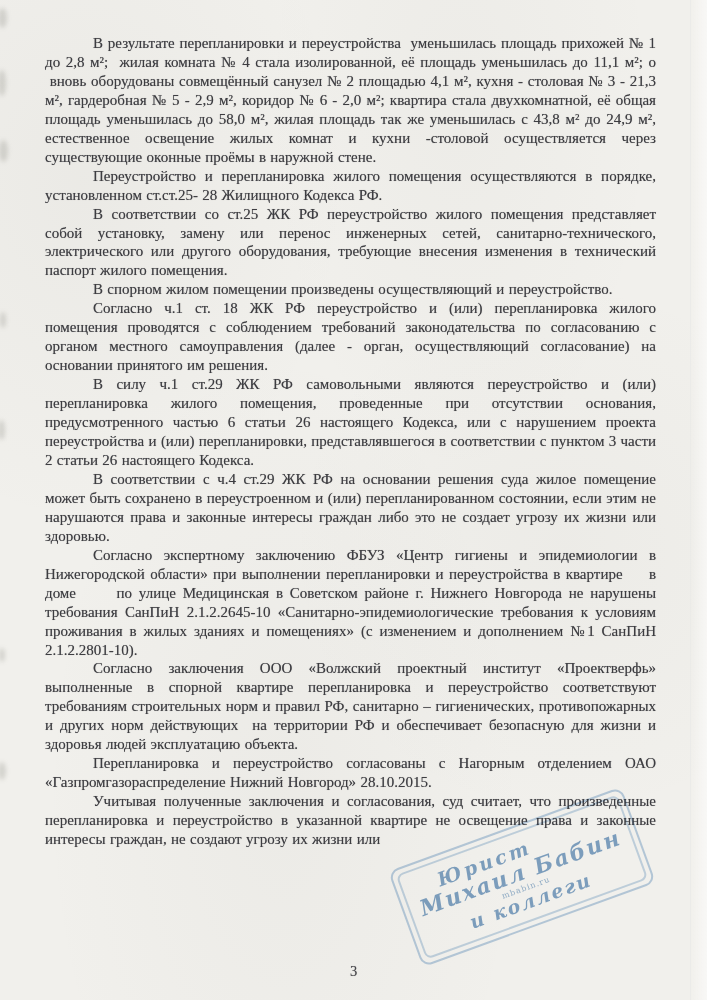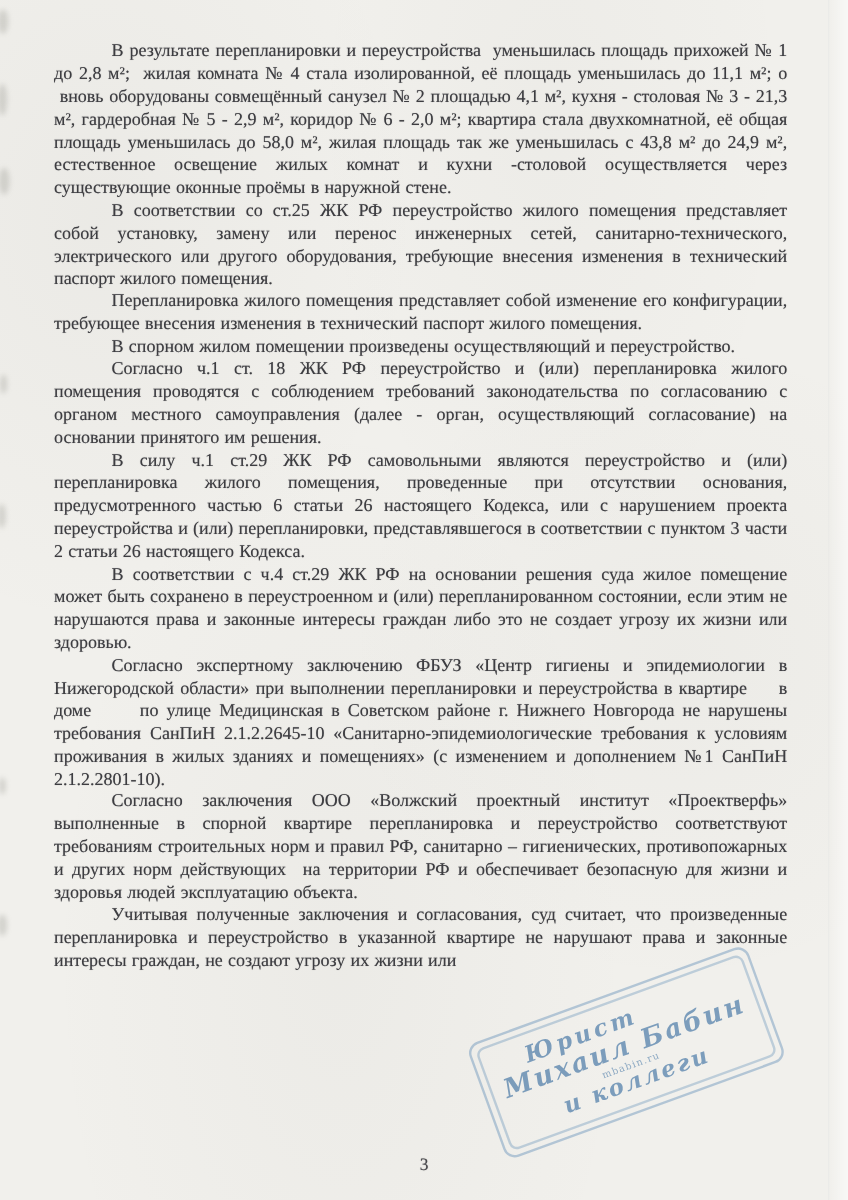--- a/index.html
+++ b/index.html
@@ -75,29 +75,30 @@
     border-left:1px solid rgba(150,148,142,0.12);
   }
 </style>
 </head>
 <body>
 
 <div class="page">
 
   <div class="text-block">
     <p class="para">В результате перепланировки и переустройства&nbsp; уменьшилась площадь прихожей № 1 до 2,8 м²; &nbsp;жилая комната № 4 стала изолированной, её площадь уменьшилась до 11,1 м²; о &nbsp;вновь оборудованы совмещённый санузел № 2 площадью 4,1 м², кухня - столовая № 3 - 21,3 м², гардеробная № 5 - 2,9 м², коридор № 6 - 2,0 м²; квартира стала двухкомнатной, её общая площадь уменьшилась до 58,0 м², жилая площадь так же уменьшилась с 43,8 м² до 24,9 м², естественное освещение жилых комнат и кухни -столовой осуществляется через существующие оконные проёмы в наружной стене.</p>
+    <p class="para">Переустройство и перепланировка жилого помещения осуществляются в порядке, установленном ст.ст.25- 28 Жилищного Кодекса РФ.</p>
     <p class="para">В соответствии со ст.25 ЖК РФ переустройство жилого помещения представляет собой установку, замену или перенос инженерных сетей, санитарно-технического, электрического или другого оборудования, требующие внесения изменения в технический паспорт жилого помещения.</p>
-    <p class="para">Перепланировка жилого помещения представляет собой изменение его конфигурации, требующее внесения изменения в технический паспорт жилого помещения.</p>
     <p class="para">В спорном жилом помещении произведены осуществляющий и переустройство.</p>
     <p class="para">Согласно ч.1 ст. 18 ЖК РФ переустройство и (или) перепланировка жилого помещения проводятся с соблюдением требований законодательства по согласованию с органом местного самоуправления (далее - орган, осуществляющий согласование) на основании принятого им решения.</p>
     <p class="para">В силу ч.1 ст.29 ЖК РФ самовольными являются переустройство и (или) перепланировка жилого помещения, проведенные при отсутствии основания, предусмотренного частью 6 статьи 26 настоящего Кодекса, или с нарушением проекта переустройства и (или) перепланировки, представлявшегося в соответствии с пунктом 3 части 2 статьи 26 настоящего Кодекса.</p>
     <p class="para">В соответствии с ч.4 ст.29 ЖК РФ на основании решения суда жилое помещение может быть сохранено в переустроенном и (или) перепланированном состоянии, если этим не нарушаются права и законные интересы граждан либо это не создает угрозу их жизни или здоровью.</p>
     <p class="para">Согласно экспертному заключению ФБУЗ «Центр гигиены и эпидемиологии в Нижегородской области» при выполнении перепланировки и переустройства в квартире&nbsp;&nbsp;&nbsp;&nbsp; в доме&nbsp;&nbsp;&nbsp;&nbsp;&nbsp; по улице Медицинская в Советском районе г. Нижнего Новгорода не нарушены требования СанПиН 2.1.2.2645-10 «Санитарно-эпидемиологические требования к условиям проживания в жилых зданиях и помещениях» (с изменением и дополнением №1 СанПиН 2.1.2.2801-10).</p>
     <p class="para">Согласно заключения ООО «Волжский проектный институт «Проектверфь» выполненные в спорной квартире перепланировка и переустройство соответствуют требованиям строительных норм и правил РФ, санитарно – гигиенических, противопожарных и других норм действующих&nbsp; на территории РФ и обеспечивает безопасную для жизни и здоровья людей эксплуатацию объекта.</p>
-    <p class="para">Учитывая полученные заключения и согласования, суд считает, что произведенные перепланировка и переустройство в указанной квартире не нарушают права и законные интересы граждан, не создают угрозу их жизни или</p>
+    <p class="para">Перепланировка и переустройство согласованы с Нагорным отделением ОАО «Газпромгазораспределение Нижний Новгород» 28.10.2015.</p>
+    <p class="para">Учитывая полученные заключения и согласования, суд считает, что произведенные перепланировка и переустройство в указанной квартире не освещение права и законные интересы граждан, не создают угрозу их жизни или</p>
   </div>
 
   <div class="stamp">
     <div class="stamp-inner">
       <span class="stamp-title">Юрист</span>
       <span class="stamp-name">Михаил Бабин</span>
       <span class="stamp-url">mbabin.ru</span>
       <span class="stamp-suffix">и коллеги</span>
     </div>
   </div>

